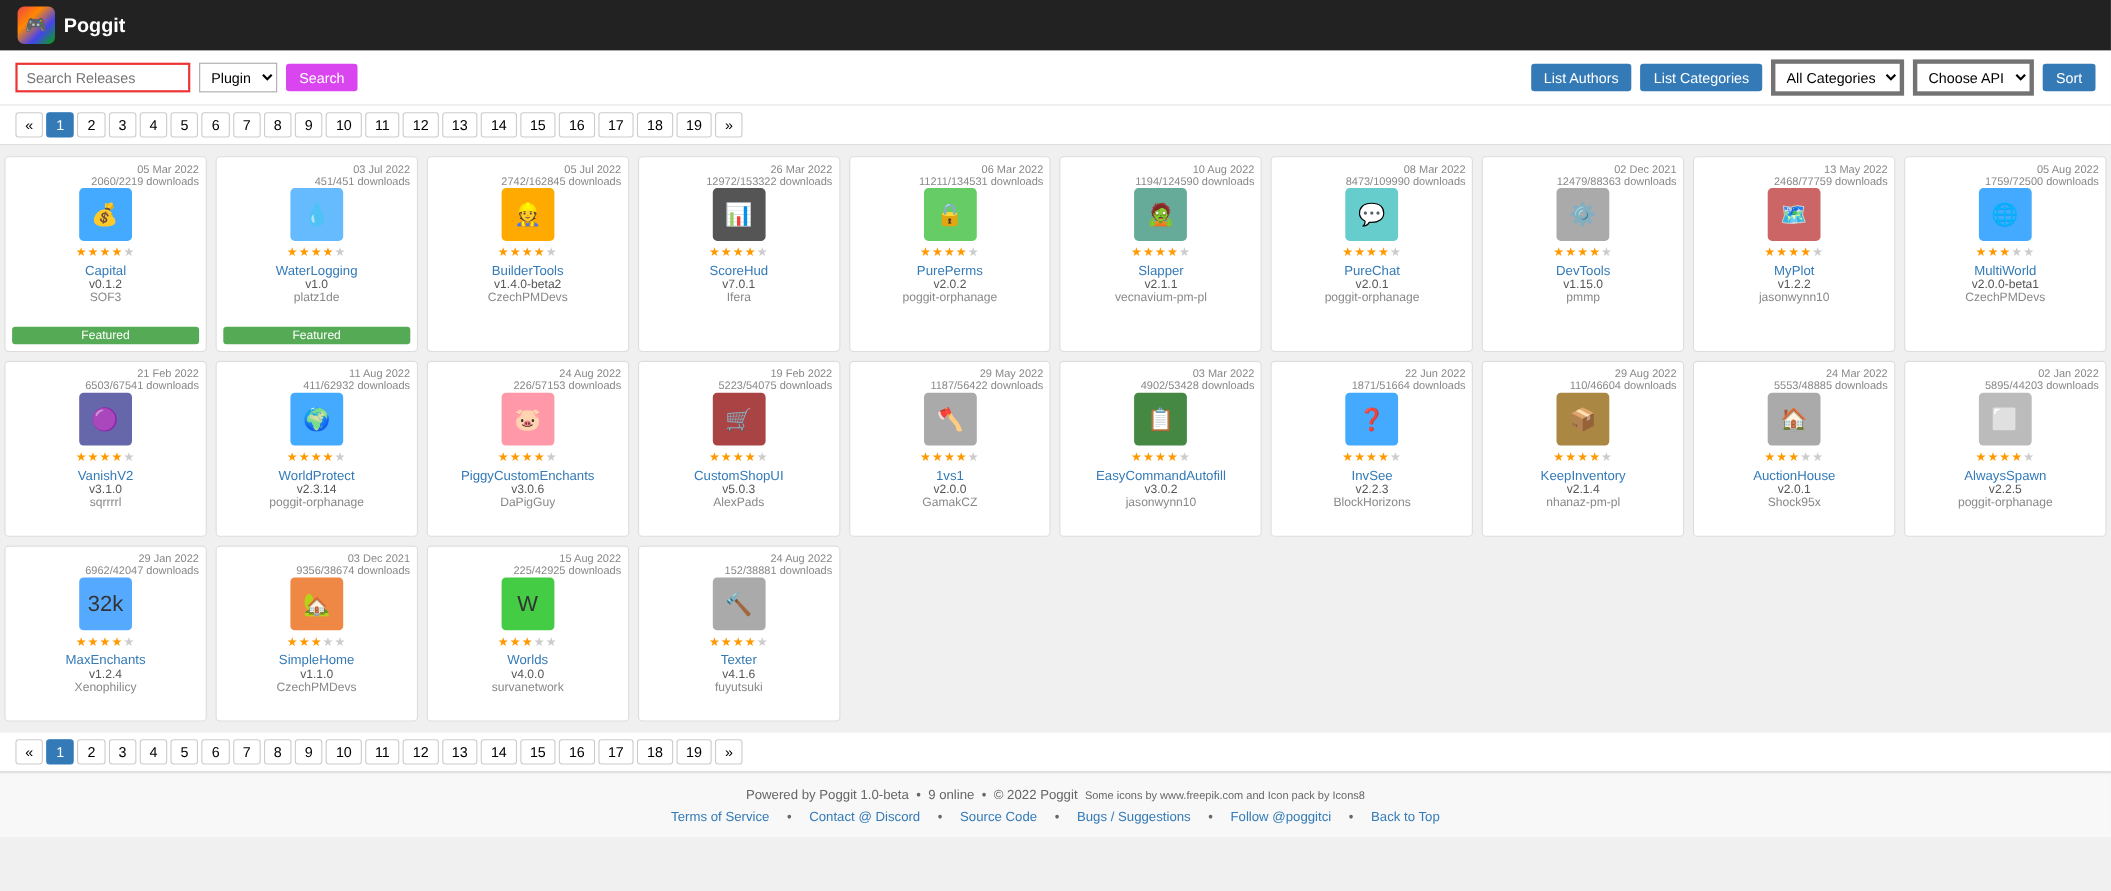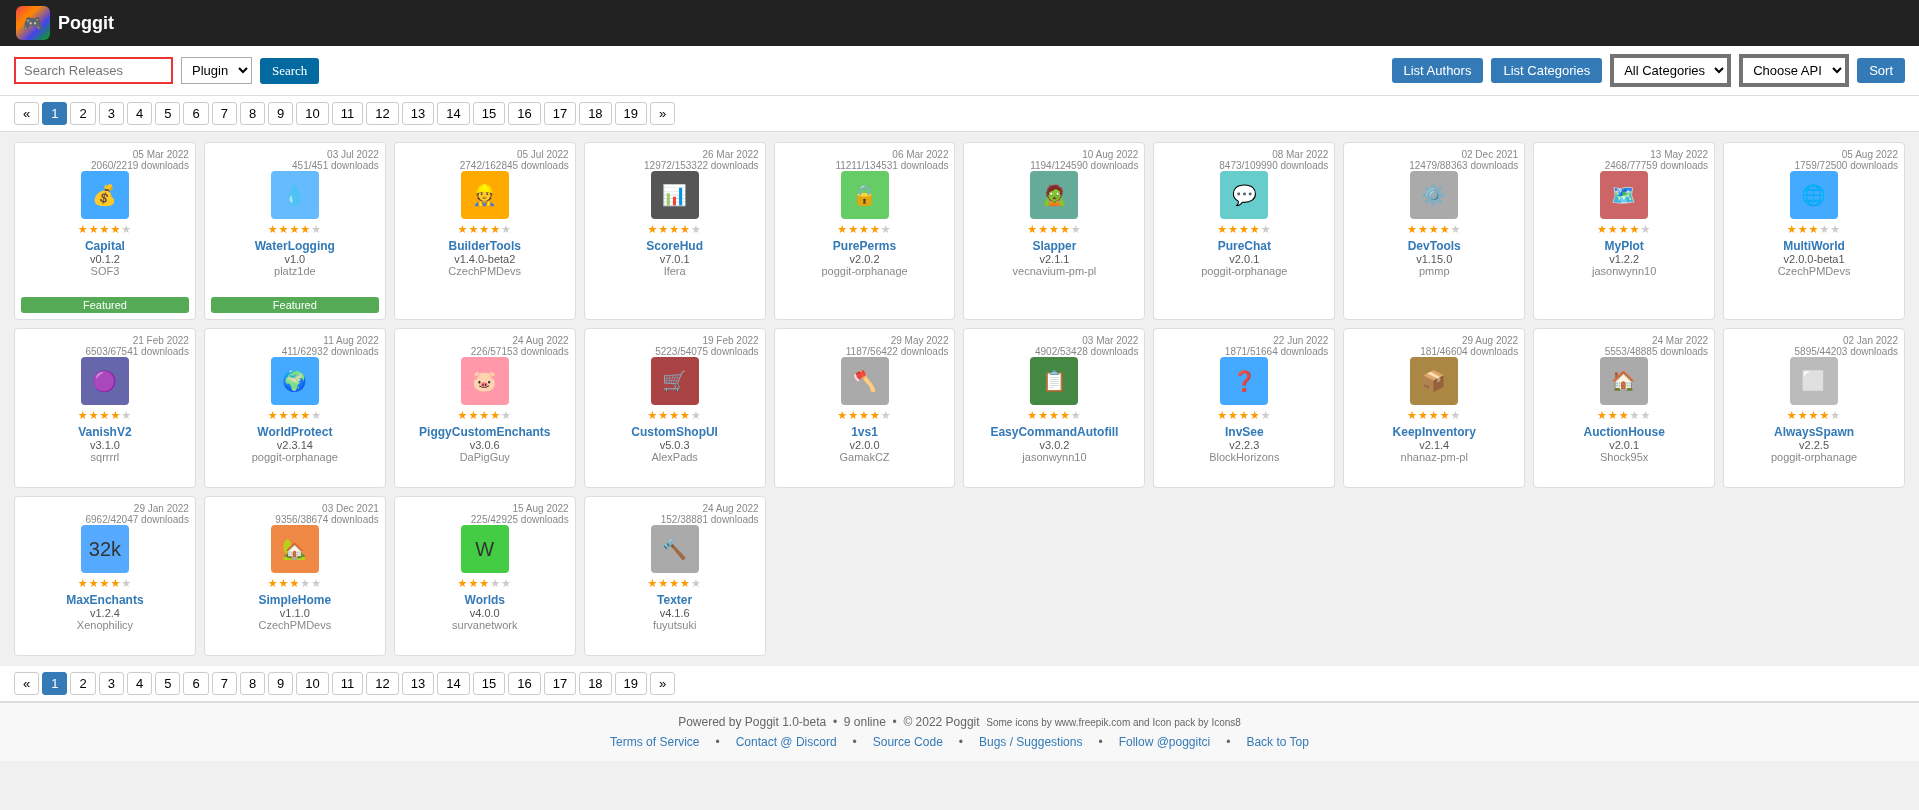--- a/index.html
+++ b/index.html
@@ -43,21 +43,21 @@
       background: #fff;
       cursor: pointer;
     }
     .btn {
       padding: 5px 12px;
       font-size: 13px;
       border: none;
       border-radius: 3px;
       cursor: pointer;
     }
-    .btn-search { background: #0369a1; color: #fff; font-family: Liberation Serif, serif; }
+    .btn-search { background: #d946ef; color: #fff; }
     .btn-blue { background: #337ab7; color: #fff; }
     .btn-sort { background: #337ab7; color: #fff; }
     .toolbar-right { margin-left: auto; display: flex; align-items: center; gap: 8px; }
     .select-outlined {
       border: 4px solid #737373;
       padding: 4px 6px;
       font-size: 13px;
       background: #fff;
       cursor: pointer;
     }
@@ -76,39 +76,39 @@
       border: 1px solid #ccc;
       background: #fff;
       cursor: pointer;
       font-size: 13px;
       border-radius: 3px;
     }
     .page-btn.active { background: #337ab7; color: #fff; border-color: #337ab7; }
 
     
     .releases-grid {
-      padding: 10px 14px;
+      padding: 10px 4px;
       display: grid;
       grid-template-columns: repeat(10, 1fr);
       gap: 8px;
       border-radius: 30px;
     }
 
     
     .card {
       background: #fff;
       border: 1px solid #ddd;
       border-radius: 4px;
       padding: 6px;
       position: relative;
       min-height: 160px;
     }
     .card-icon-placeholder { width: 48px; height: 48px; background: #ccc; border-radius: 4px; margin: 0 auto 4px; display: flex; align-items: center; justify-content: center; font-size: 20px; }
     .card-stars { text-align: center; font-size: 11px; color: #f90; margin-bottom: 3px; letter-spacing: 1px; }
-    .card-name { font-weight: bold; color: #337ab7; font-size: 12px; text-align: center; }
+    .card-name { font-weight: normal; color: #337ab7; font-size: 12px; text-align: center; }
     .card-version { font-size: 11px; color: #555; text-align: center; }
     .card-author { font-size: 11px; color: #888; text-align: center; }
     .featured-badge {
       background: #5a5;
       color: #fff;
       text-align: center;
       border-radius: 3px;
       padding: 2px 6px;
       font-size: 11px;
       margin-top: 20px;
@@ -356,21 +356,21 @@
     <div class="downloads-text">1871/51664 downloads</div>
     <div class="card-icon-placeholder" style="background:#4af">❓</div>
     <div class="card-stars"><span class="star-full">★</span><span class="star-full">★</span><span class="star-full">★</span><span class="star-full">★</span><span class="star-empty">★</span></div>
     <div class="card-name">InvSee</div>
     <div class="card-version">v2.2.3</div>
     <div class="card-author">BlockHorizons</div>
 
   </div>
     <div class="card">
     <div class="card-date">29 Aug 2022</div>
-    <div class="downloads-text">181/46604 downloads</div>
+    <div class="downloads-text">110/46604 downloads</div>
     <div class="card-icon-placeholder" style="background:#a84">📦</div>
     <div class="card-stars"><span class="star-full">★</span><span class="star-full">★</span><span class="star-full">★</span><span class="star-full">★</span><span class="star-empty">★</span></div>
     <div class="card-name">KeepInventory</div>
     <div class="card-version">v2.1.4</div>
     <div class="card-author">nhanaz-pm-pl</div>
 
   </div>
     <div class="card">
     <div class="card-date">24 Mar 2022</div>
     <div class="downloads-text">5553/48885 downloads</div>

